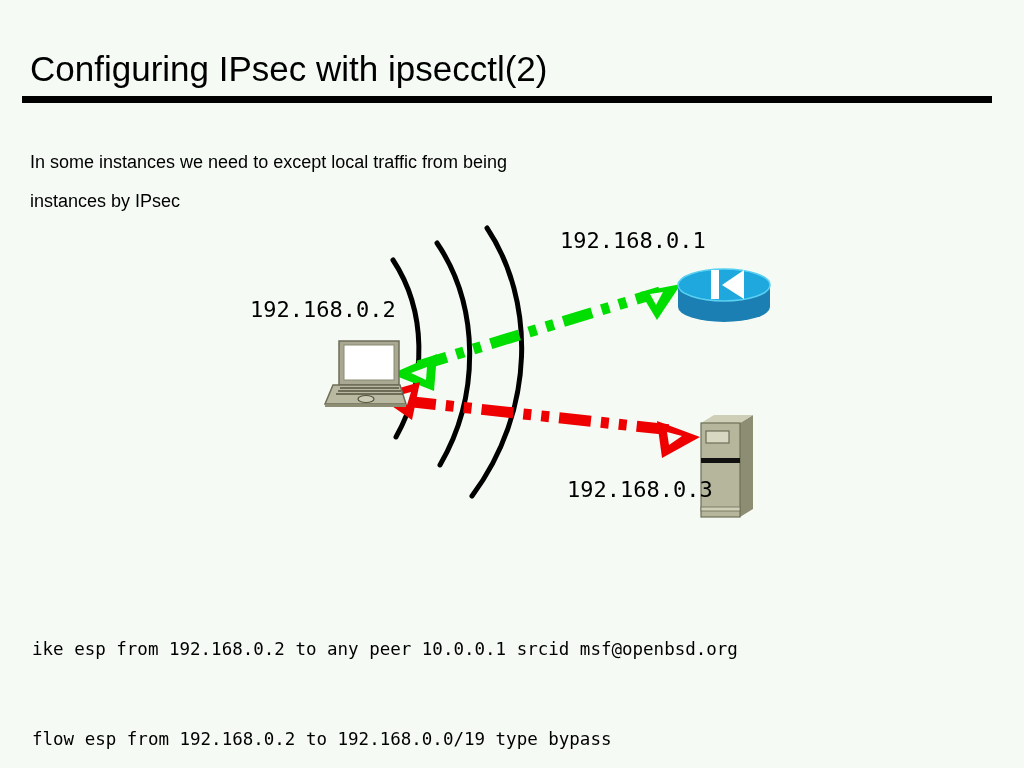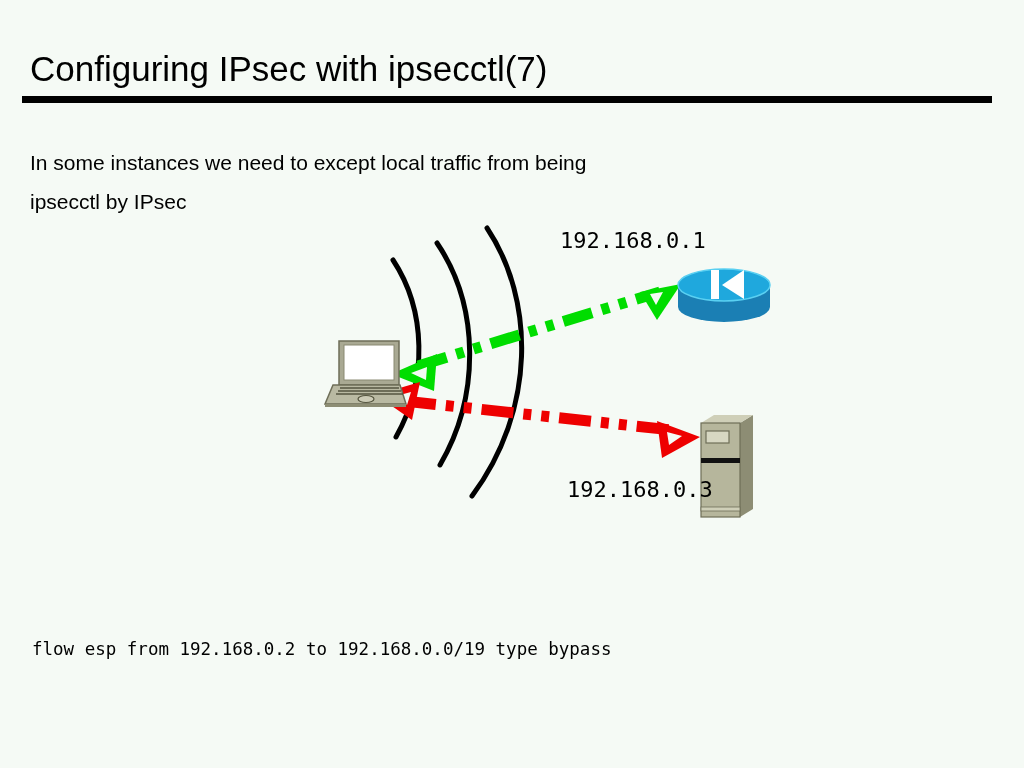--- a/index.html
+++ b/index.html
@@ -45,21 +45,21 @@
     height: 7px;
     background: #000000;
   }
 
   
   .body-text {
     position: absolute;
     left: 30px;
     top: 143px;
     width: 900px;
-    font-size: 21px;
+    font-size: 18px;
     line-height: 39px;
     color: #000000;
   }
   .body-text p { margin: 0; }
 
   
   .diagram {
     position: absolute;
     left: 0px;
     top: 215px;
@@ -91,27 +91,27 @@
     color: #000000;
     white-space: pre;
   }
   .code-block div { margin: 0; }
 </style>
 </head>
 <body>
 
 <div class="slide">
 
-  <h1 class="slide-title">Configuring IPsec with ipsecctl(7)</h1>
+  <h1 class="slide-title">Configuring IPsec with ipsecctl(2)</h1>
 
   <div class="title-rule"></div>
 
   <div class="body-text">
     <p>In some instances we need to except local traffic from being</p>
-    <p>ipsecctl by IPsec</p>
+    <p>instances by IPsec</p>
   </div>
 
   <div class="diagram">
     <svg width="1024" height="320" viewBox="0 0 1024 320" xmlns="http://www.w3.org/2000/svg">
 
       <g fill="none" stroke="#000000" stroke-width="5" stroke-linecap="round">
         <path d="M 393,45 C 426,95 428,165 396,222"></path>
         <path d="M 437,28 C 479,90 481,180 440,250"></path>
         <path d="M 487,13 C 535,85 536,195 472,281"></path>
       </g>
@@ -172,20 +172,22 @@
         <rect x="706" y="216" width="23" height="12" fill="#d7d7c2" stroke="#6e6e58" stroke-width="1.2"></rect>
 
         <rect x="701" y="243" width="39" height="5" fill="#111111"></rect>
 
         <rect x="701" y="292" width="39" height="4" fill="#cfcfb8" stroke="#6e6e58" stroke-width="0.8"></rect>
       </g>
 
     </svg>
 
     <span class="ip-label ip-router" style="position:absolute;left:560px;top:13px;">192.168.0.1</span>
+    <span class="ip-label ip-laptop" style="position:absolute;left:250px;top:82px;">192.168.0.2</span>
     <span class="ip-label ip-server" style="position:absolute;left:567px;top:262px;">192.168.0.3</span>
   </div>
 
   <div class="code-block">
+    <div>ike esp from 192.168.0.2 to any peer 10.0.0.1 srcid msf@openbsd.org</div>
     <div>flow esp from 192.168.0.2 to 192.168.0.0/19 type bypass</div>
   </div>
 
 </div>
 
 </body></html>

